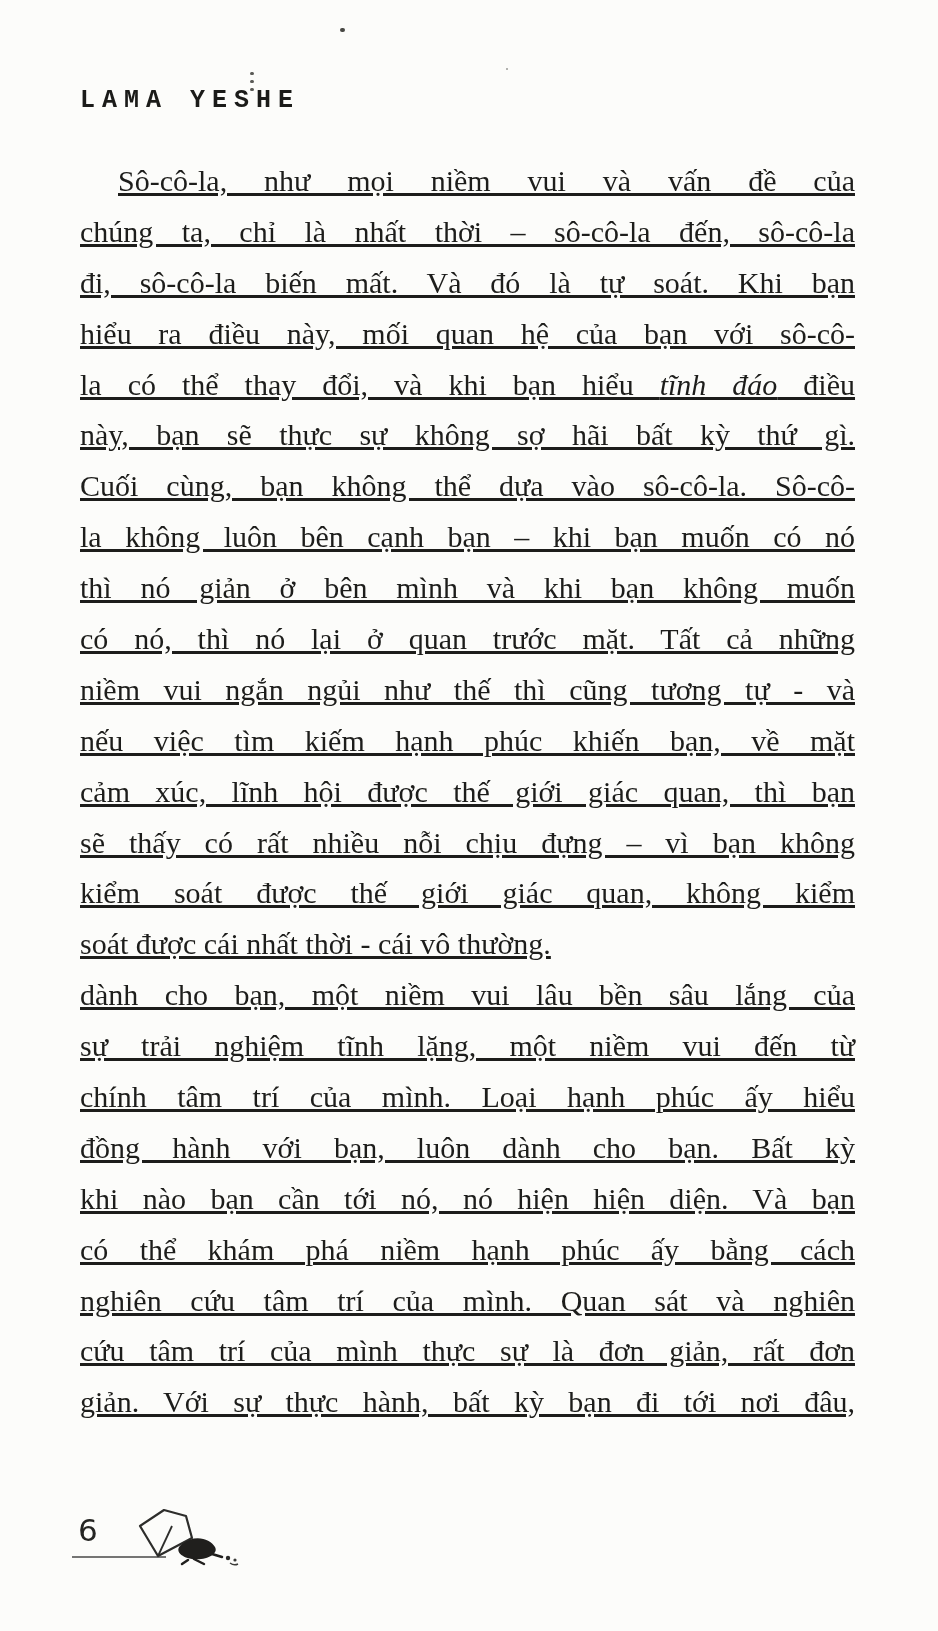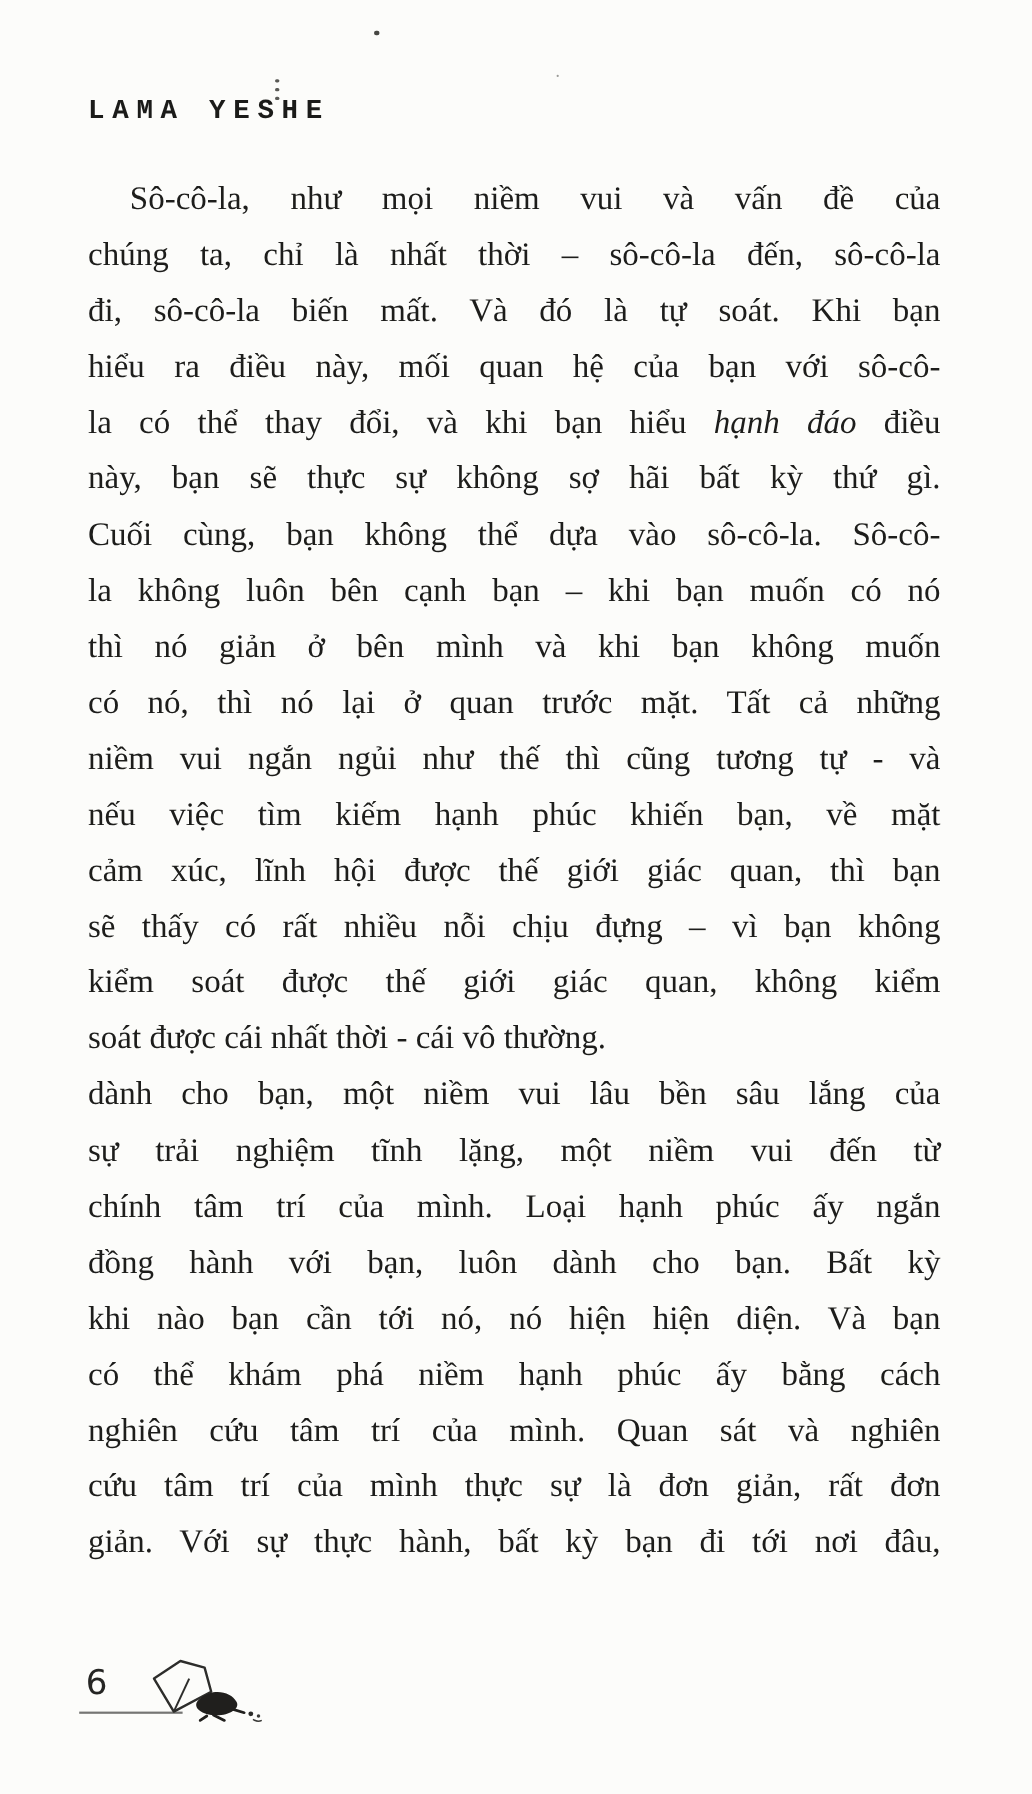--- a/index.html
+++ b/index.html
@@ -39,20 +39,21 @@
     line-height:50.9px;
     color:var(--ink);
   }
   .para{margin:0;padding:0;}
   .line{
     text-align:justify;
     text-align-last:justify;
     white-space:normal;
     height:50.9px;
     overflow:visible;
+    text-decoration:underline;
   }
   .line.first{padding-left:38px;}
   .line.lastline{text-align-last:left;}
   .line em{font-style:italic;}
   
   .footer{position:absolute;left:0;top:1500px;width:938px;height:80px;}
   .pagenum{
     position:absolute;
     left:78px;
     top:12px;
@@ -90,37 +91,37 @@
   <div class="header">
     <span>LAMA YESHE</span>
   </div>
 
   <div class="body-text">
       <div class="para">
         <div class="line first">Sô-cô-la, như mọi niềm vui và vấn đề của</div>
         <div class="line">chúng ta, chỉ là nhất thời – sô-cô-la đến, sô-cô-la</div>
         <div class="line">đi, sô-cô-la biến mất. Và đó là tự soát. Khi bạn</div>
         <div class="line">hiểu ra điều này, mối quan hệ của bạn với sô-cô-</div>
-        <div class="line">la có thể thay đổi, và khi bạn hiểu <em>hạnh đáo</em> điều</div>
+        <div class="line">la có thể thay đổi, và khi bạn hiểu <em>tĩnh đáo</em> điều</div>
         <div class="line">này, bạn sẽ thực sự không sợ hãi bất kỳ thứ gì.</div>
         <div class="line">Cuối cùng, bạn không thể dựa vào sô-cô-la. Sô-cô-</div>
         <div class="line">la không luôn bên cạnh bạn – khi bạn muốn có nó</div>
         <div class="line">thì nó giản ở bên mình và khi bạn không muốn</div>
         <div class="line">có nó, thì nó lại ở quan trước mặt. Tất cả những</div>
         <div class="line">niềm vui ngắn ngủi như thế thì cũng tương tự - và</div>
         <div class="line">nếu việc tìm kiếm hạnh phúc khiến bạn, về mặt</div>
         <div class="line">cảm xúc, lĩnh hội được thế giới giác quan, thì bạn</div>
         <div class="line">sẽ thấy có rất nhiều nỗi chịu đựng – vì bạn không</div>
         <div class="line">kiểm soát được thế giới giác quan, không kiểm</div>
         <div class="line lastline">soát được cái nhất thời - cái vô thường.</div>
       </div>
       <div class="para">
         <div class="line">dành cho bạn, một niềm vui lâu bền sâu lắng của</div>
         <div class="line">sự trải nghiệm tĩnh lặng, một niềm vui đến từ</div>
-        <div class="line">chính tâm trí của mình. Loại hạnh phúc ấy ngắn</div>
+        <div class="line">chính tâm trí của mình. Loại hạnh phúc ấy hiểu</div>
         <div class="line">đồng hành với bạn, luôn dành cho bạn. Bất kỳ</div>
         <div class="line">khi nào bạn cần tới nó, nó hiện hiện diện. Và bạn</div>
         <div class="line">có thể khám phá niềm hạnh phúc ấy bằng cách</div>
         <div class="line">nghiên cứu tâm trí của mình. Quan sát và nghiên</div>
         <div class="line">cứu tâm trí của mình thực sự là đơn giản, rất đơn</div>
         <div class="line">giản. Với sự thực hành, bất kỳ bạn đi tới nơi đâu,</div>
       </div>
     </div>
 
   <div class="footer">

